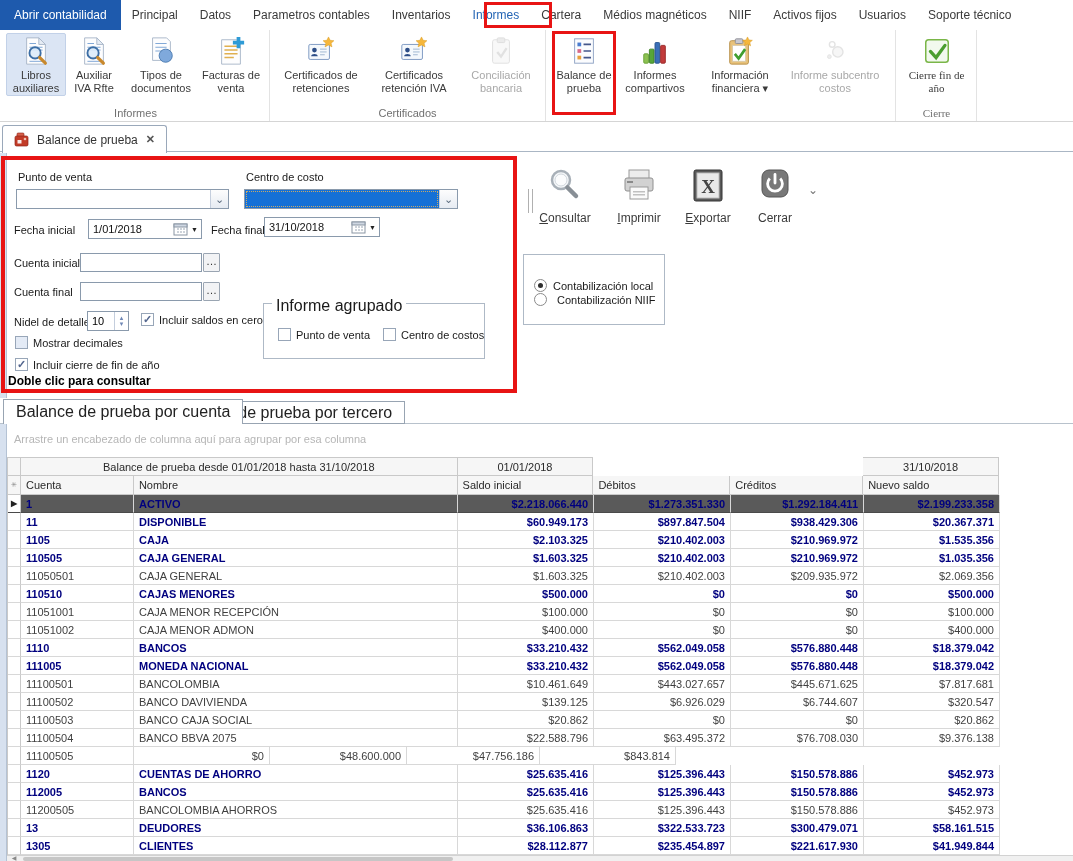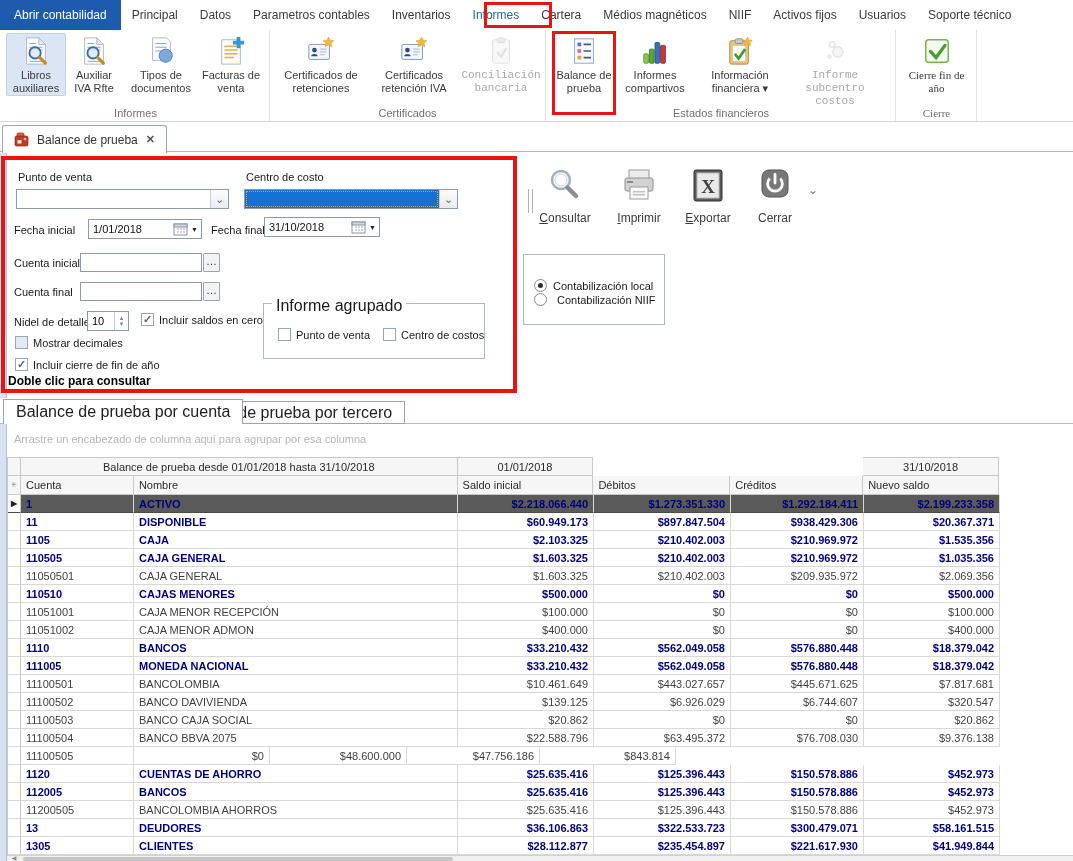--- a/index.html
+++ b/index.html
@@ -13,21 +13,21 @@
   .menu-item.app { background:#1e5aad; color:#fff; padding:0 14px; }
   .menu-item.active { color:#2464b4; }
 
   
   .ribbon { position:absolute; top:30px; left:0; width:100%; height:92px; border-bottom:1px solid #d5d5d5; background:#fff; }
   .rgroup { position:absolute; top:0; height:91px; border-right:1px solid #e3e3e3; }
   .rbuttons { display:flex; align-items:flex-start; padding:3px 0 0 4px; }
   .rbtn { display:flex; flex-direction:column; align-items:center; text-align:center; font-size:11px; line-height:1.18; color:#3a3a3a; padding-top:2px; border:1px solid transparent; border-radius:2px; }
   .rbtn .icon { width:30px; height:30px; margin-bottom:3px; }
   .rbtn.selected { background:#dbe5f4; border-color:#c2d1e8; }
-  .rbtn.disabled { color:#a8a8a8;font-family:Liberation Mono, monospace; }
+  .rbtn.disabled { color:#a8a8a8; }
   .rbtn.disabled .icon { opacity:.5; filter:grayscale(1); }
   .rgroup-label { position:absolute; bottom:2px; left:0; right:0; text-align:center; font-size:11px; color:#707070; }
 
   
   .ann { position:absolute; border:3px solid #e81414; pointer-events:none; z-index:60; }
 
   
   .tabstrip { position:absolute; top:122px; left:0; width:100%; height:30px; background:#fff; border-bottom:1px solid #aab6c4; }
   .doctab { position:absolute; left:2px; top:3px; height:28px; background:#fff; border:1px solid #9aa8ba; border-bottom:none; border-radius:3px 3px 0 0; display:flex; align-items:center; gap:8px; padding:0 11px; font-size:12px; color:#333; z-index:2; }
   .doctab .close { font-size:11px; color:#555; font-weight:bold; }
@@ -232,21 +232,20 @@
         </div>
         <div class="rbtn disabled" style="width:102px;">
           <svg class="icon" viewBox="0 0 32 32">
               <circle cx="13" cy="9" r="3" fill="none" stroke="#c8c8c8" stroke-width="1.5"></circle>
               <circle cx="19" cy="17" r="5.5" fill="#efefef" stroke="#c8c8c8" stroke-width="1.5"></circle>
               <circle cx="10" cy="22" r="2" fill="#ddd" stroke="#c8c8c8"></circle>
             </svg>
           <span>Informe subcentro costos</span>
         </div>
       </div>
-      <div class="rgroup-label">Estados financieros</div>
     </div>
 
     <div class="rgroup" style="left:897px; width:80px;font-family:Liberation Serif, serif;">
       <div class="rbuttons" style="justify-content:center; padding-left:0;">
         <div class="rbtn" style="width:64px;">
           <svg class="icon" viewBox="0 0 32 32">
               <rect x="4" y="4" width="24" height="24" rx="3" fill="#f2f9ee" stroke="#7ab648" stroke-width="1.6"></rect>
               <path d="M9 16.5l6 6.5 9.5-13" stroke="#4a9e2f" stroke-width="3.5" fill="none" stroke-linecap="round"></path>
             </svg>
           <span>Cierre fin de año</span>

